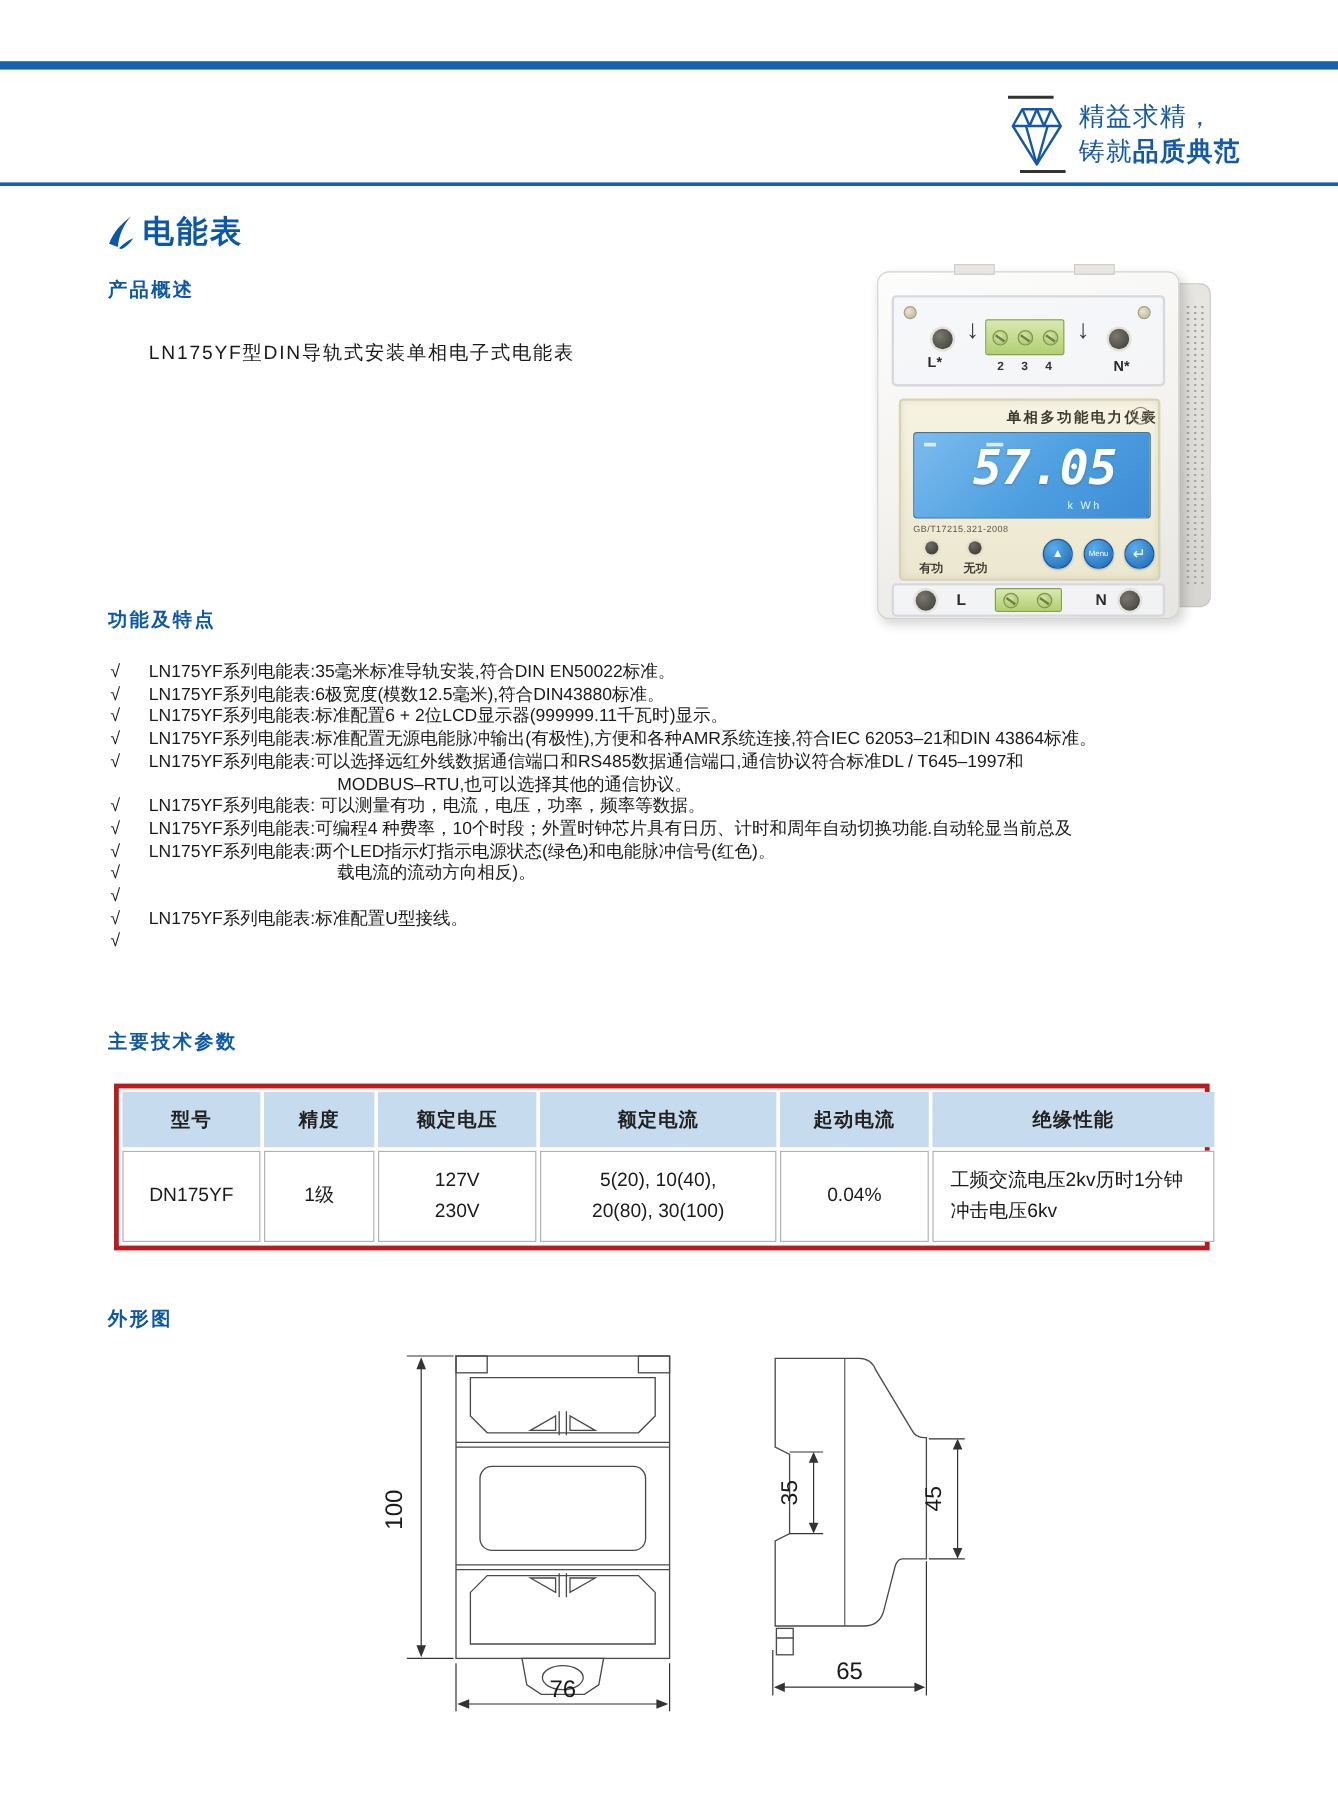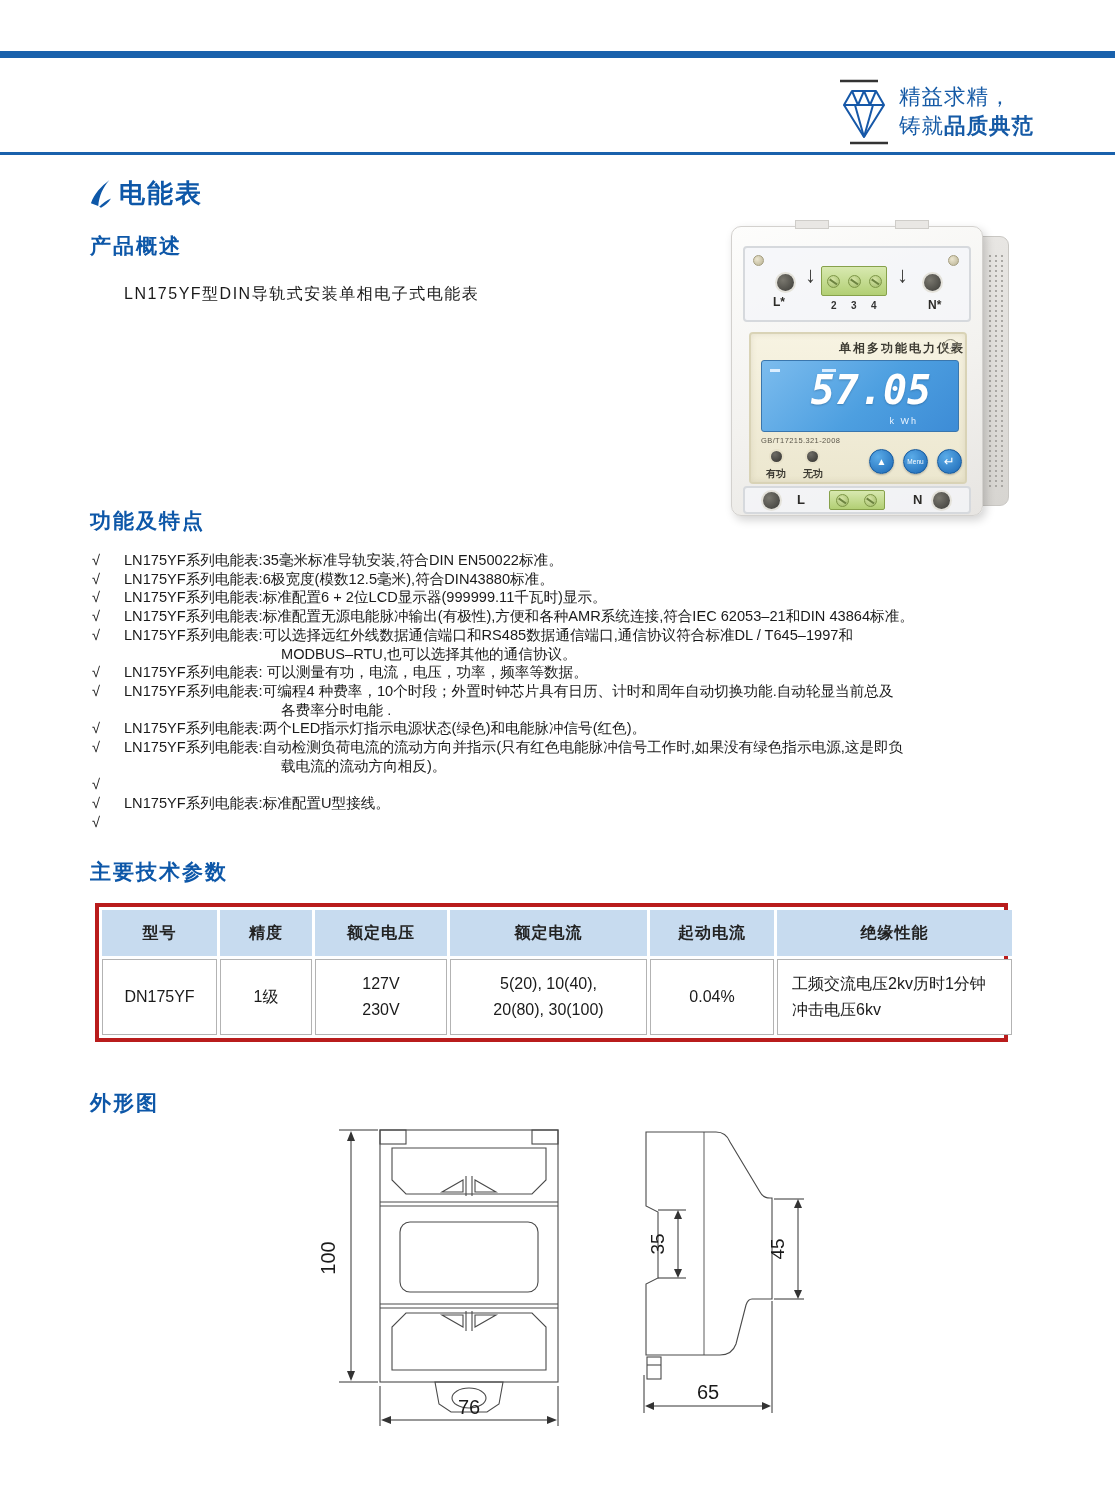--- a/index.html
+++ b/index.html
@@ -8,21 +8,21 @@
   .bar{position:absolute;left:0;width:1115px;background:#1961ac;}
   #top-bar{top:51px;height:7px;}
   #thin-line{top:152px;height:3px;}
 
   
   #logo{position:absolute;left:838px;top:78px;display:flex;align-items:center;}
   #logo .txt{margin-left:9px;color:#155aa6;font-size:21.5px;line-height:29px;letter-spacing:1px;}
   #logo .txt b{font-weight:bold;}
 
   
-  .sec-head{position:absolute;color:#0d57a8;font-weight:bold;font-size:21px;letter-spacing:2px;}
+  .sec-head{position:absolute;color:#0d57a8;font-weight:bold;font-size:16px;letter-spacing:2px;}
   #section-title{position:absolute;left:90px;top:176px;display:flex;align-items:center;
                  color:#0d57a8;font-weight:bold;font-size:26px;letter-spacing:2px;}
   #section-title svg{margin-right:7px;}
   #h-overview{left:90px;top:232px;}
   #h-features{left:90px;top:507px;}
   #h-specs{left:90px;top:858px;}
   #h-outline{left:90px;top:1089px;}
   #overview-text{position:absolute;left:124px;top:284px;font-size:16px;letter-spacing:1.5px;}
 
   
@@ -238,33 +238,31 @@
     <div class="feat">
         <span class="mark">√</span>
         <div class="ftxt">
           <div class="fline">LN175YF系列电能表: 可以测量有功，电流，电压，功率，频率等数据。</div>
         </div>
       </div>
     <div class="feat">
         <span class="mark">√</span>
         <div class="ftxt">
           <div class="fline">LN175YF系列电能表:可编程4 种费率，10个时段；外置时钟芯片具有日历、计时和周年自动切换功能.自动轮显当前总及</div>
-          <div class="fline cont">各费率分时电能 .</div>
         </div>
       </div>
     <div class="feat">
         <span class="mark">√</span>
         <div class="ftxt">
           <div class="fline">LN175YF系列电能表:两个LED指示灯指示电源状态(绿色)和电能脉冲信号(红色)。</div>
         </div>
       </div>
     <div class="feat">
         <span class="mark">√</span>
         <div class="ftxt">
-          <div class="fline">LN175YF系列电能表:自动检测负荷电流的流动方向并指示(只有红色电能脉冲信号工作时,如果没有绿色指示电源,这是即负</div>
           <div class="fline cont">载电流的流动方向相反)。</div>
         </div>
       </div>
     <div class="feat">
         <span class="mark">√</span>
       </div>
     <div class="feat">
         <span class="mark">√</span>
         <div class="ftxt">
           <div class="fline">LN175YF系列电能表:标准配置U型接线。</div>

